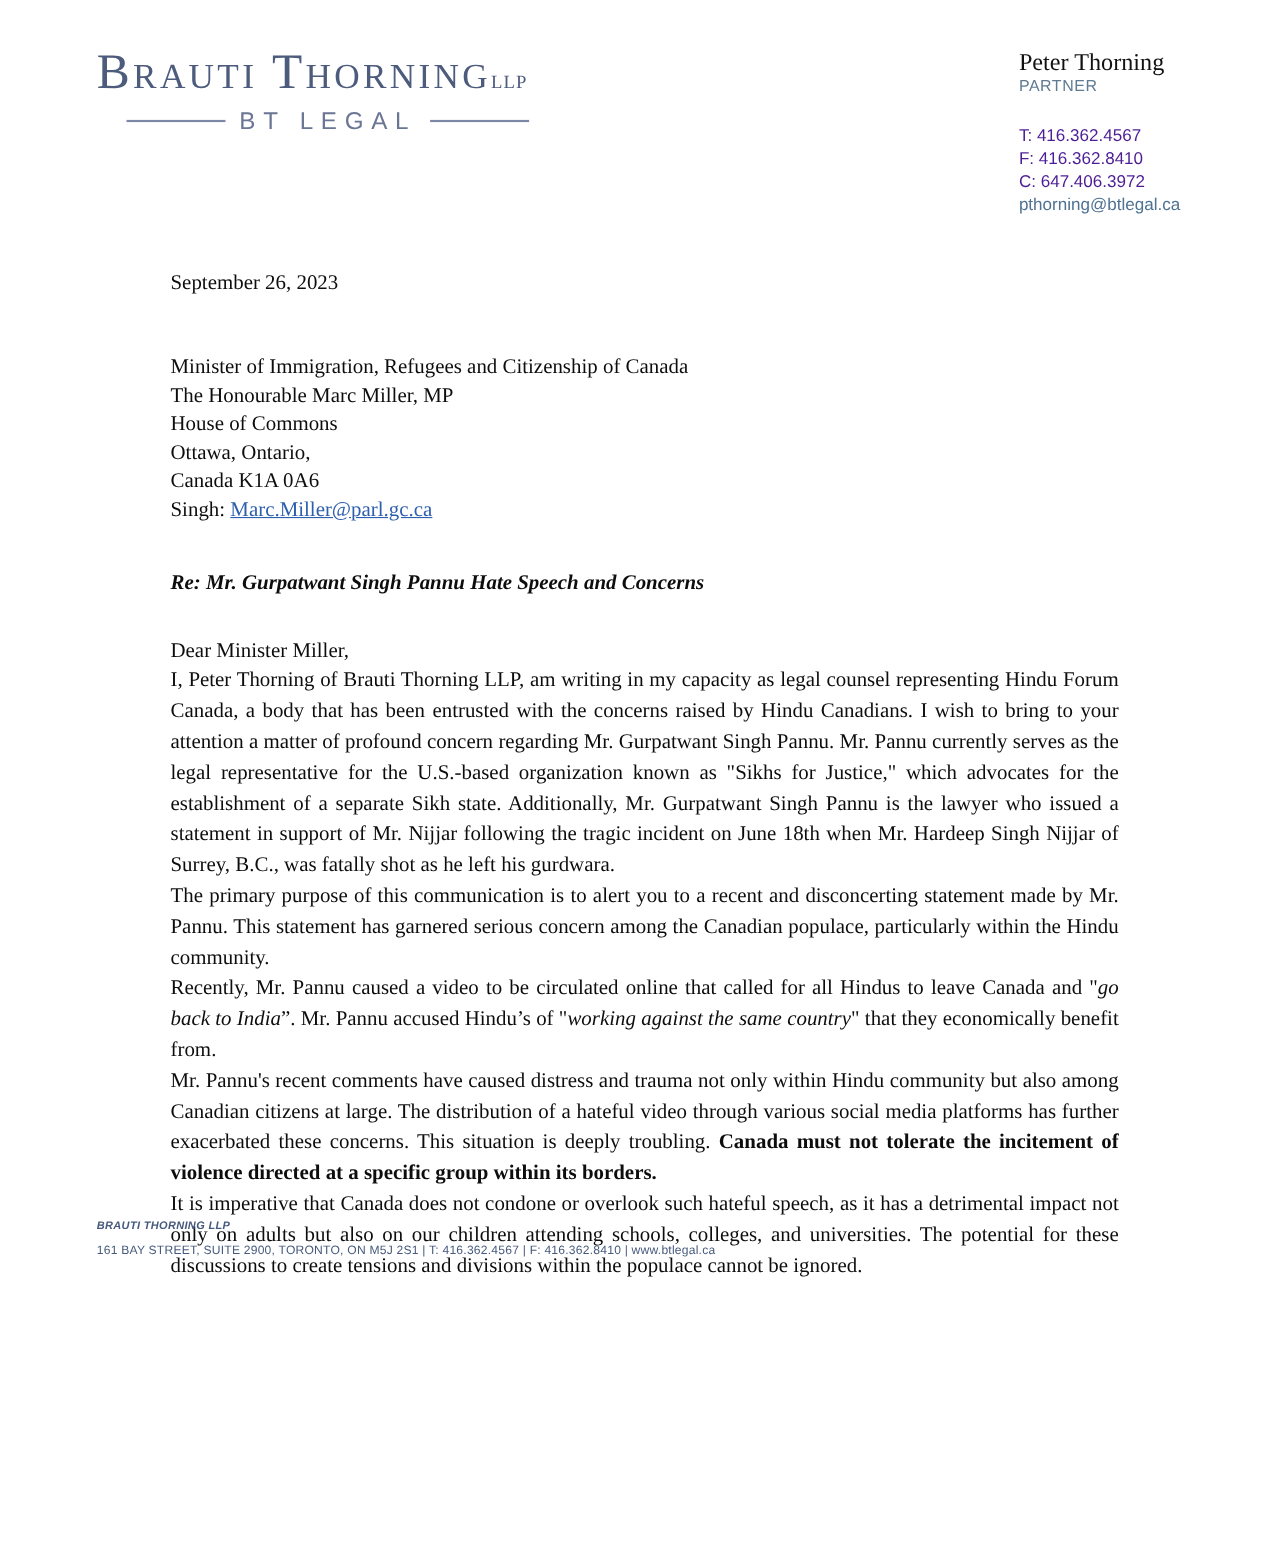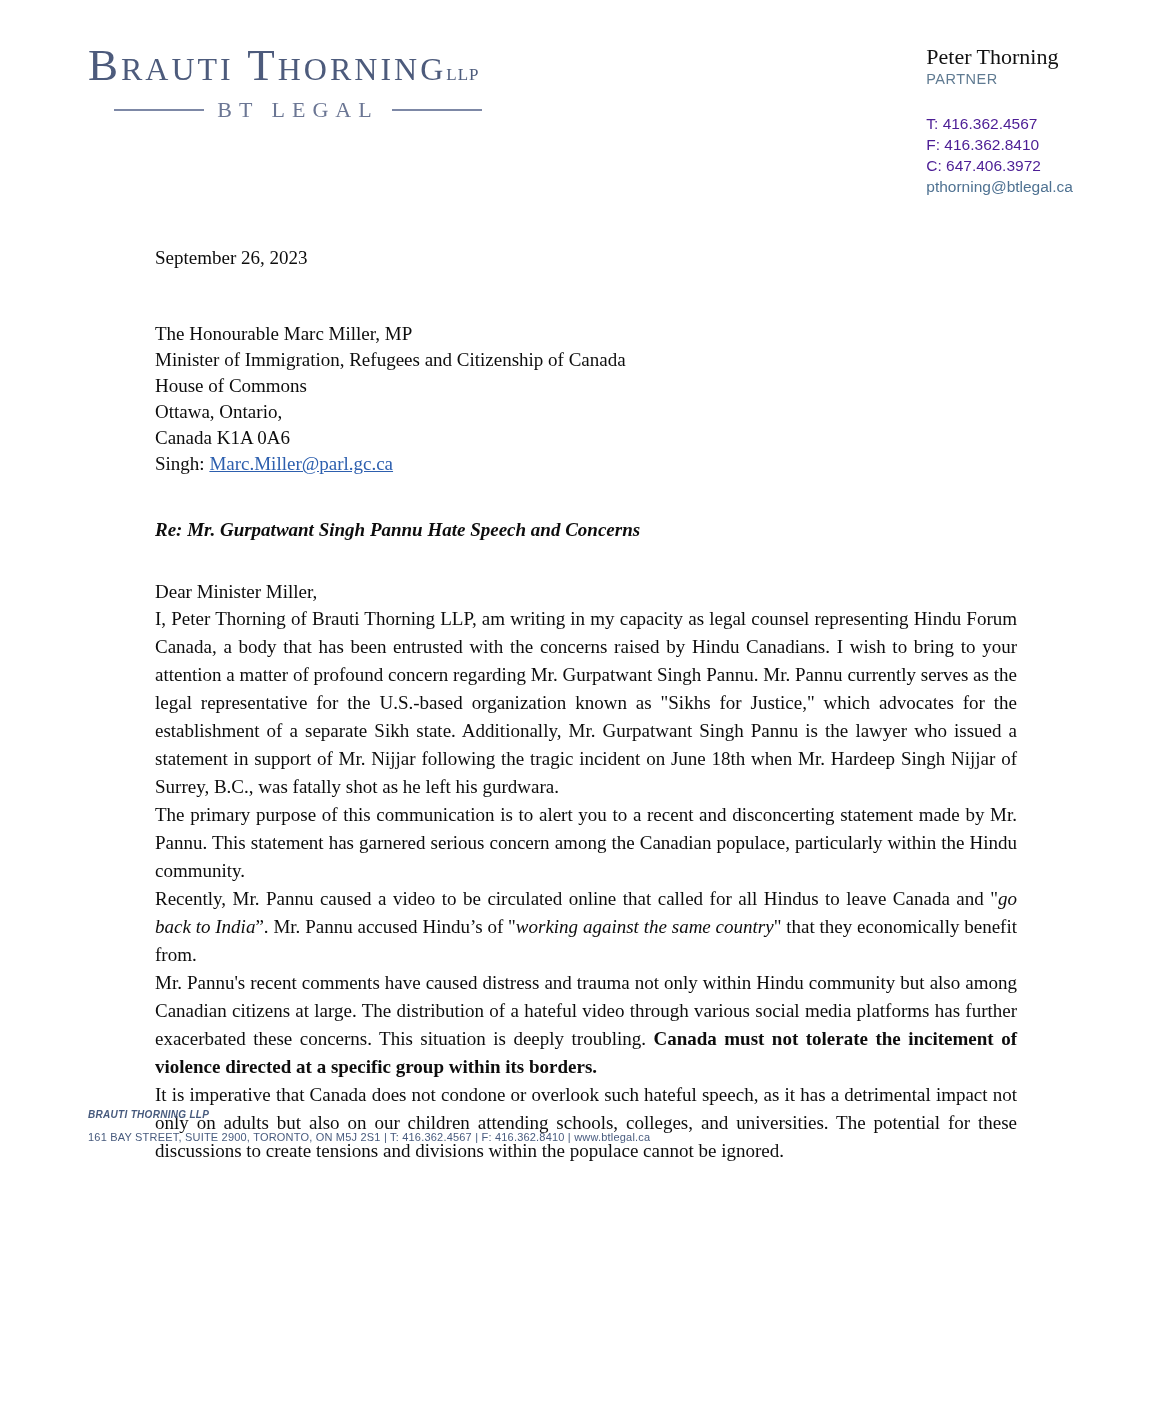--- a/index.html
+++ b/index.html
@@ -37,21 +37,21 @@
     letter-spacing: 1px;
     font-variant: normal;
     color: var(--brand, #4d5b7c);
   }
   .logo-tagline {
     display: flex;
     align-items: center;
     justify-content: center;
     gap: 13px;
     margin-top: 8px;
-    font-family: Liberation Serif, serif;
+    font-family: Liberation Sans, sans-serif;
     font-size: 22px;
     letter-spacing: 7px;
     color: var(--brand-light, #6b7694);
     font-weight: 400;
   }
   .tagline-rule { width: 90px; height: 2px; background: #7d88a6; flex: none; }
 
   .contact {
     padding-top: 2px;
   }
@@ -159,22 +159,22 @@
           <div class="phone-line">C: 647.406.3972</div>
         </div>
       <a class="contact-email">pthorning@btlegal.ca</a>
     </div>
   </div>
 
   <div class="letter">
     <p class="date">September 26, 2023</p>
 
     <div class="recipient">
+        <div class="recipient-line">Minister of Immigration, Refugees and Citizenship of Canada</div>
         <div class="recipient-line">The Honourable Marc Miller, MP</div>
-        <div class="recipient-line">Minister of Immigration, Refugees and Citizenship of Canada</div>
         <div class="recipient-line">House of Commons</div>
         <div class="recipient-line">Ottawa, Ontario,</div>
         <div class="recipient-line">Canada K1A 0A6</div>
       </div>
     <div class="recipient-line email-line"><span>Singh: </span><a class="link">Marc.Miller@parl.gc.ca</a></div>
 
     <p class="subject">Re: Mr. Gurpatwant Singh Pannu Hate Speech and Concerns</p>
     <p class="salutation">Dear Minister Miller,</p>
 
     <div>

